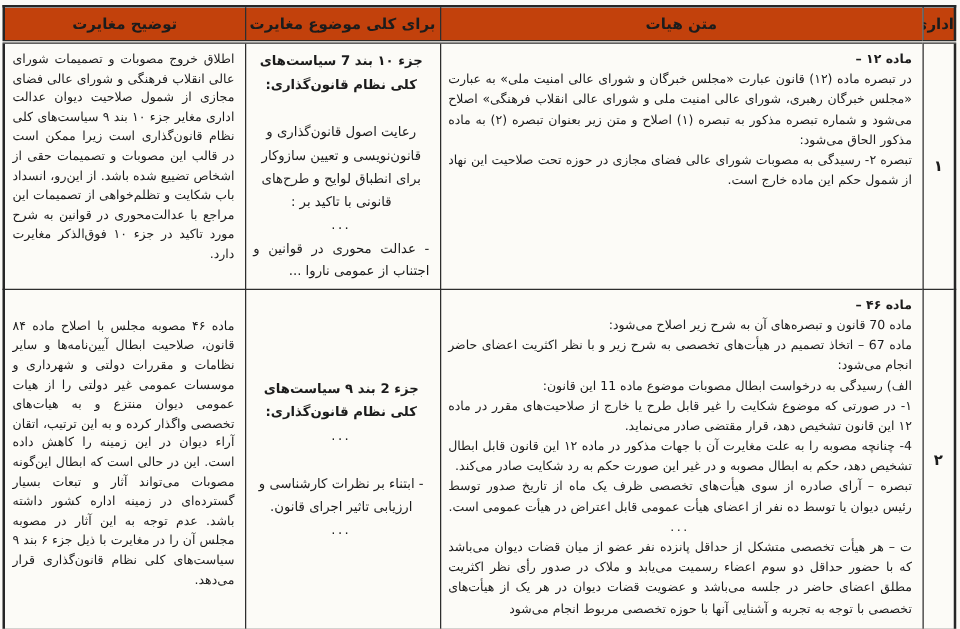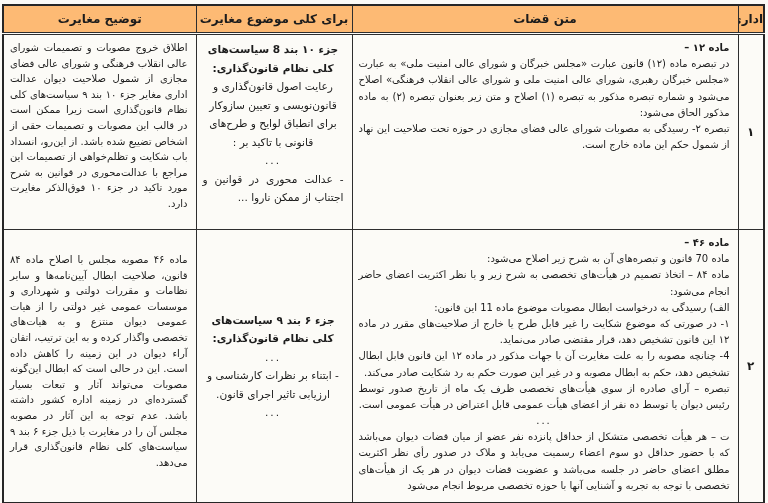--- a/index.html
+++ b/index.html
@@ -32,21 +32,21 @@
     vertical-align:top;
     overflow:hidden;
   }
   thead th{
     height:26px;
     font-size:12px;
     font-weight:bold;
     text-align:center;
     vertical-align:middle;
     border-bottom:3px double #2e2e2e;
-    background:#fdba74;
+    background:#c2410c;
   }
   tr.r1{height:196px;}
   tr.r2{height:273px;}
   td.rowno{
     vertical-align:middle;
     text-align:center;
     font-weight:bold;
     font-size:12px;
   }
   .cellpad{
@@ -55,85 +55,85 @@
     height:100%;
   }
   .article-cell{font-size:10px;line-height:1.62;}
   .policy-cell{font-size:10.6px;line-height:1.75;}
   .expl-cell{font-size:10px;line-height:1.56;}
   .vmid{display:flex;flex-direction:column;justify-content:center;}
   .padtop{padding-top:22px;}
   .para{margin:0;}
   .bold{font-weight:bold;text-align:right;}
   .just{text-align:justify;text-justify:inter-word;}
-  .center{text-align:center;}
+  .center{text-align:center;margin-top:20px;}
   .centerbold{text-align:center;font-weight:bold;}
   .dots{text-align:center;letter-spacing:2px;}
 </style>
 </head>
 <body>
 
 <div class="page">
   <table class="doc">
     <colgroup>
       <col class="c-rowno">
       <col class="c-article">
       <col class="c-policy">
       <col class="c-expl">
     </colgroup>
     <thead>
       <tr>
         <th>اداری</th>
-        <th>متن قضات</th>
+        <th>متن هیات</th>
         <th>برای کلی موضوع مغایرت</th>
         <th>توضیح مغایرت</th>
       </tr>
     </thead>
     <tbody>
       <tr class="r1">
         <td class="rowno">۱</td>
         <td>
           <div class="cellpad article-cell">
               <div class="para bold">ماده ۱۲ –</div>
               <div class="para just">در تبصره ماده (۱۲) قانون عبارت «مجلس خبرگان و شورای عالی امنیت ملی» به عبارت «مجلس خبرگان رهبری، شورای عالی امنیت ملی و شورای عالی انقلاب فرهنگی» اصلاح می‌شود و شماره تبصره مذکور به تبصره (۱) اصلاح و متن زیر بعنوان تبصره (۲) به ماده مذکور الحاق می‌شود:</div>
               <div class="para just">تبصره ۲- رسیدگی به مصوبات شورای عالی فضای مجازی در حوزه تحت صلاحیت این نهاد از شمول حکم این ماده خارج است.</div>
             </div>
         </td>
         <td>
           <div class="cellpad policy-cell">
-              <div class="para centerbold">جزء ۱۰ بند 8 سیاست‌های کلی نظام قانون‌گذاری:</div>
+              <div class="para centerbold">جزء ۱۰ بند 7 سیاست‌های کلی نظام قانون‌گذاری:</div>
               <div class="para center">رعایت اصول قانون‌گذاری و قانون‌نویسی و تعیین سازوکار برای انطباق لوایح و طرح‌های قانونی با تاکید بر :</div>
               <div class="para dots">...</div>
-              <div class="para just">- عدالت محوری در قوانین و اجتناب از ممکن ناروا ...</div>
+              <div class="para just">- عدالت محوری در قوانین و اجتناب از عمومی ناروا ...</div>
             </div>
         </td>
         <td>
           <div class="cellpad expl-cell">
               <div class="para just">اطلاق خروج مصوبات و تصمیمات شورای عالی انقلاب فرهنگی و شورای عالی فضای مجازی از شمول صلاحیت دیوان عدالت اداری مغایر جزء ۱۰ بند ۹ سیاست‌های کلی نظام قانون‌گذاری است زیرا ممکن است در قالب این مصوبات و تصمیمات حقی از اشخاص تضییع شده باشد. از این‌رو، انسداد باب شکایت و تظلم‌خواهی از تصمیمات این مراجع با عدالت‌محوری در قوانین به شرح مورد تاکید در جزء ۱۰ فوق‌الذکر مغایرت دارد.</div>
             </div>
         </td>
       </tr>
       <tr class="r2">
         <td class="rowno">۲</td>
         <td>
           <div class="cellpad article-cell">
               <div class="para bold">ماده ۴۶ –</div>
               <div class="para just">ماده 70 قانون و تبصره‌های آن به شرح زیر اصلاح می‌شود:</div>
-              <div class="para just">ماده ۸۴ – اتخاذ تصمیم در هیأت‌های تخصصی به شرح زیر و با نظر اکثریت اعضای حاضر انجام می‌شود:</div>
+              <div class="para just">ماده 67 – اتخاذ تصمیم در هیأت‌های تخصصی به شرح زیر و با نظر اکثریت اعضای حاضر انجام می‌شود:</div>
               <div class="para just">الف) رسیدگی به درخواست ابطال مصوبات موضوع ماده 11 این قانون:</div>
               <div class="para just">۱- در صورتی که موضوع شکایت را غیر قابل طرح یا خارج از صلاحیت‌های مقرر در ماده ۱۲ این قانون تشخیص دهد، قرار مقتضی صادر می‌نماید.</div>
               <div class="para just">4- چنانچه مصوبه را به علت مغایرت آن با جهات مذکور در ماده ۱۲ این قانون قابل ابطال تشخیص دهد، حکم به ابطال مصوبه و در غیر این صورت حکم به رد شکایت صادر می‌کند.</div>
               <div class="para just">تبصره – آرای صادره از سوی هیأت‌های تخصصی ظرف یک ماه از تاریخ صدور توسط رئیس دیوان یا توسط ده نفر از اعضای هیأت عمومی قابل اعتراض در هیأت عمومی است.</div>
               <div class="para dots">...</div>
               <div class="para just">ت – هر هیأت تخصصی متشکل از حداقل پانزده نفر عضو از میان قضات دیوان می‌باشد که با حضور حداقل دو سوم اعضاء رسمیت می‌یابد و ملاک در صدور رأی نظر اکثریت مطلق اعضای حاضر در جلسه می‌باشد و عضویت قضات دیوان در هر یک از هیأت‌های تخصصی با توجه به تجربه و آشنایی آنها با حوزه تخصصی مربوط انجام می‌شود</div>
             </div>
         </td>
         <td>
           <div class="cellpad policy-cell vmid">
-              <div class="para centerbold">جزء ۶ بند ۹ سیاست‌های کلی نظام قانون‌گذاری:</div>
+              <div class="para centerbold">جزء 2 بند ۹ سیاست‌های کلی نظام قانون‌گذاری:</div>
               <div class="para dots">...</div>
               <div class="para center">- ابتناء بر نظرات کارشناسی و ارزیابی تاثیر اجرای قانون.</div>
               <div class="para dots">...</div>
             </div>
         </td>
         <td>
           <div class="cellpad expl-cell padtop">
               <div class="para just">ماده ۴۶ مصوبه مجلس با اصلاح ماده ۸۴ قانون، صلاحیت ابطال آیین‌نامه‌ها و سایر نظامات و مقررات دولتی و شهرداری و موسسات عمومی غیر دولتی را از هیات عمومی دیوان منتزع و به هیات‌های تخصصی واگذار کرده و به این ترتیب، اتقان آراء دیوان در این زمینه را کاهش داده است. این در حالی است که ابطال این‌گونه مصوبات می‌تواند آثار و تبعات بسیار گسترده‌ای در زمینه اداره کشور داشته باشد. عدم توجه به این آثار در مصوبه مجلس آن را در مغایرت با ذیل جزء ۶ بند ۹ سیاست‌های کلی نظام قانون‌گذاری قرار می‌دهد.</div>
             </div>
         </td>

